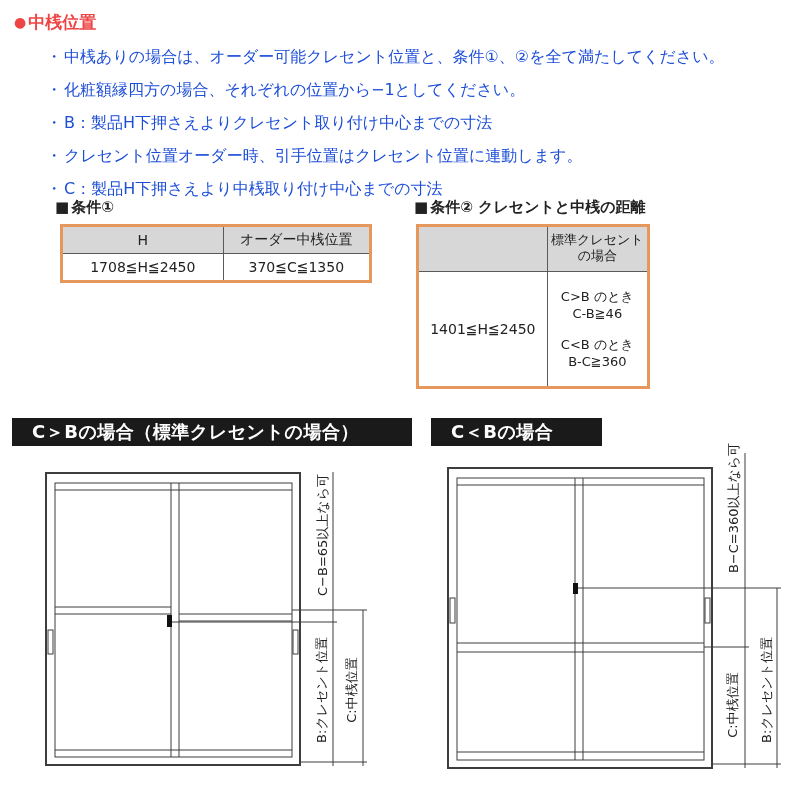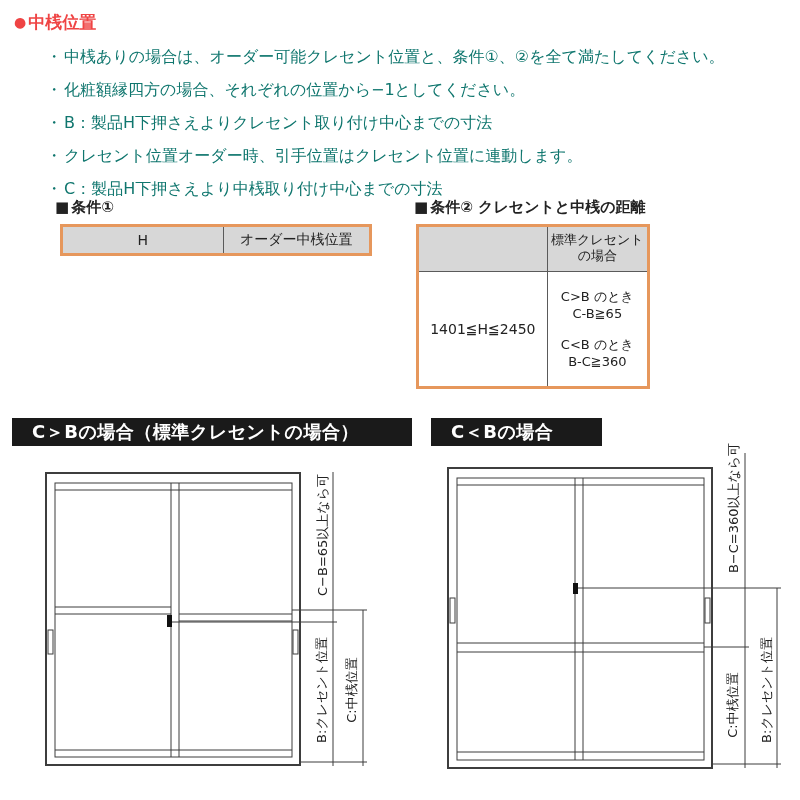--- a/index.html
+++ b/index.html
@@ -7,21 +7,21 @@
     position:relative;width:800px;height:800px;background:#ffffff;
     font-family:"DejaVu Sans","Liberation Sans",sans-serif;
     color:#2e2e2e;overflow:hidden;
   }
   .abs{position:absolute;}
   
   .heading{left:14px;top:11px;font-size:17px;font-weight:bold;color:#ef4444;white-space:nowrap;}
   .heading .marker{font-size:14px;margin-right:2px;vertical-align:1px;}
   
   .notes{left:46px;top:40px;list-style:none;margin:0;padding:0;}
-  .notes li{height:33px;line-height:33px;font-size:16px;white-space:nowrap;color:#0f766e;}
+  .notes li{height:33px;line-height:33px;font-size:16px;white-space:nowrap;color:#1d4ed8;}
   .notes .nmark{margin-right:2px;}
   
   .sec-title{font-size:15px;font-weight:bold;color:#222;white-space:nowrap;}
   .sec-title .marker{margin-right:2px;}
   
   table.cond{position:absolute;border-collapse:collapse;border:3px solid #E6975C;background:#fff;table-layout:fixed;}
   table.cond td,table.cond th{border:1px solid #5a5a5a;font-size:14px;font-weight:normal;
     text-align:center;vertical-align:middle;color:#222;padding:0;}
   table.cond th{background:#D7D7D7;}
   #cond1-table{left:60px;top:224px;width:312px;}
@@ -65,20 +65,24 @@
   <table class="cond" id="cond1-table">
     <colgroup>
         <col style="width:160px">
         <col style="width:146px">
       </colgroup>
     <tbody>
         <tr>
       <th>H</th>
       <th>オーダー中桟位置</th>
     </tr>
+    <tr>
+      <td>1708≦H≦2450</td>
+      <td>370≦C≦1350</td>
+    </tr>
   </tbody>
     </table>
 
   <div class="abs sec-title" style="left:414px;top:198px;">
     <span class="marker">■</span><span>条件② クレセントと中桟の距離</span>
   </div>
   <table class="cond" id="cond2-table">
     <colgroup>
         <col style="width:128px">
         <col style="width:100px">
@@ -88,21 +92,21 @@
       <th></th>
       <th>
         <div>標準クレセント</div>
         <div>の場合</div>
       </th>
     </tr>
     <tr>
       <td>1401≦H≦2450</td>
       <td>
         <div class="case-line">C&gt;B のとき</div>
-        <div class="case-line">C-B≧65</div>
+        <div class="case-line">C-B≧46</div>
         <div class="case-gap"></div>
         <div class="case-line">C&lt;B のとき</div>
         <div class="case-line">B-C≧360</div>
       </td>
     </tr>
   </tbody>
     </table>
 
   <div class="abs bar" id="bar-left">C＞Bの場合（標準クレセントの場合）</div>
   <div class="abs bar" id="bar-right">C＜Bの場合</div>

